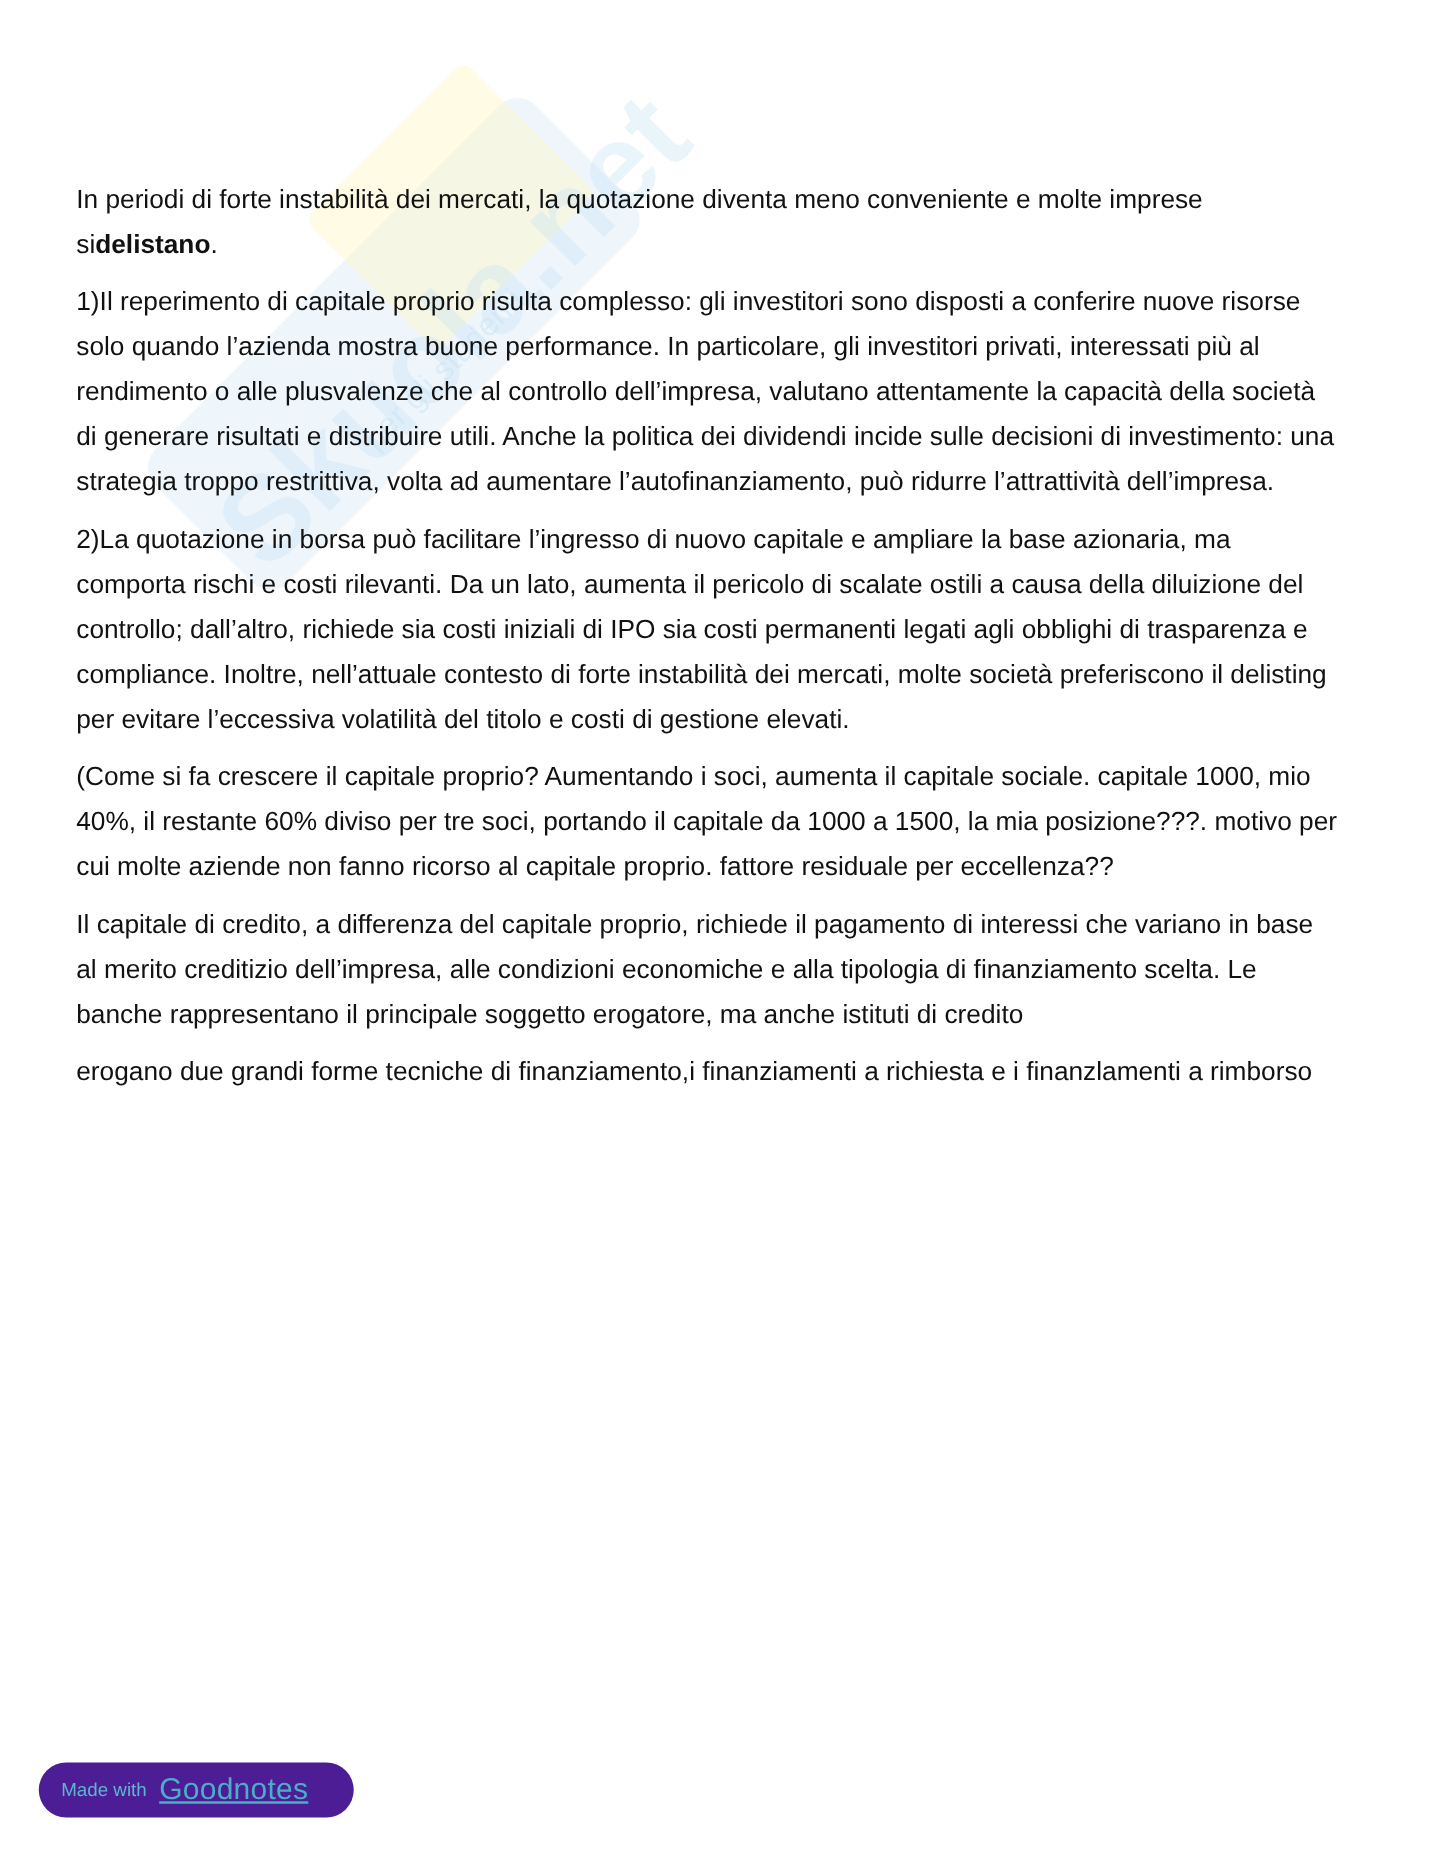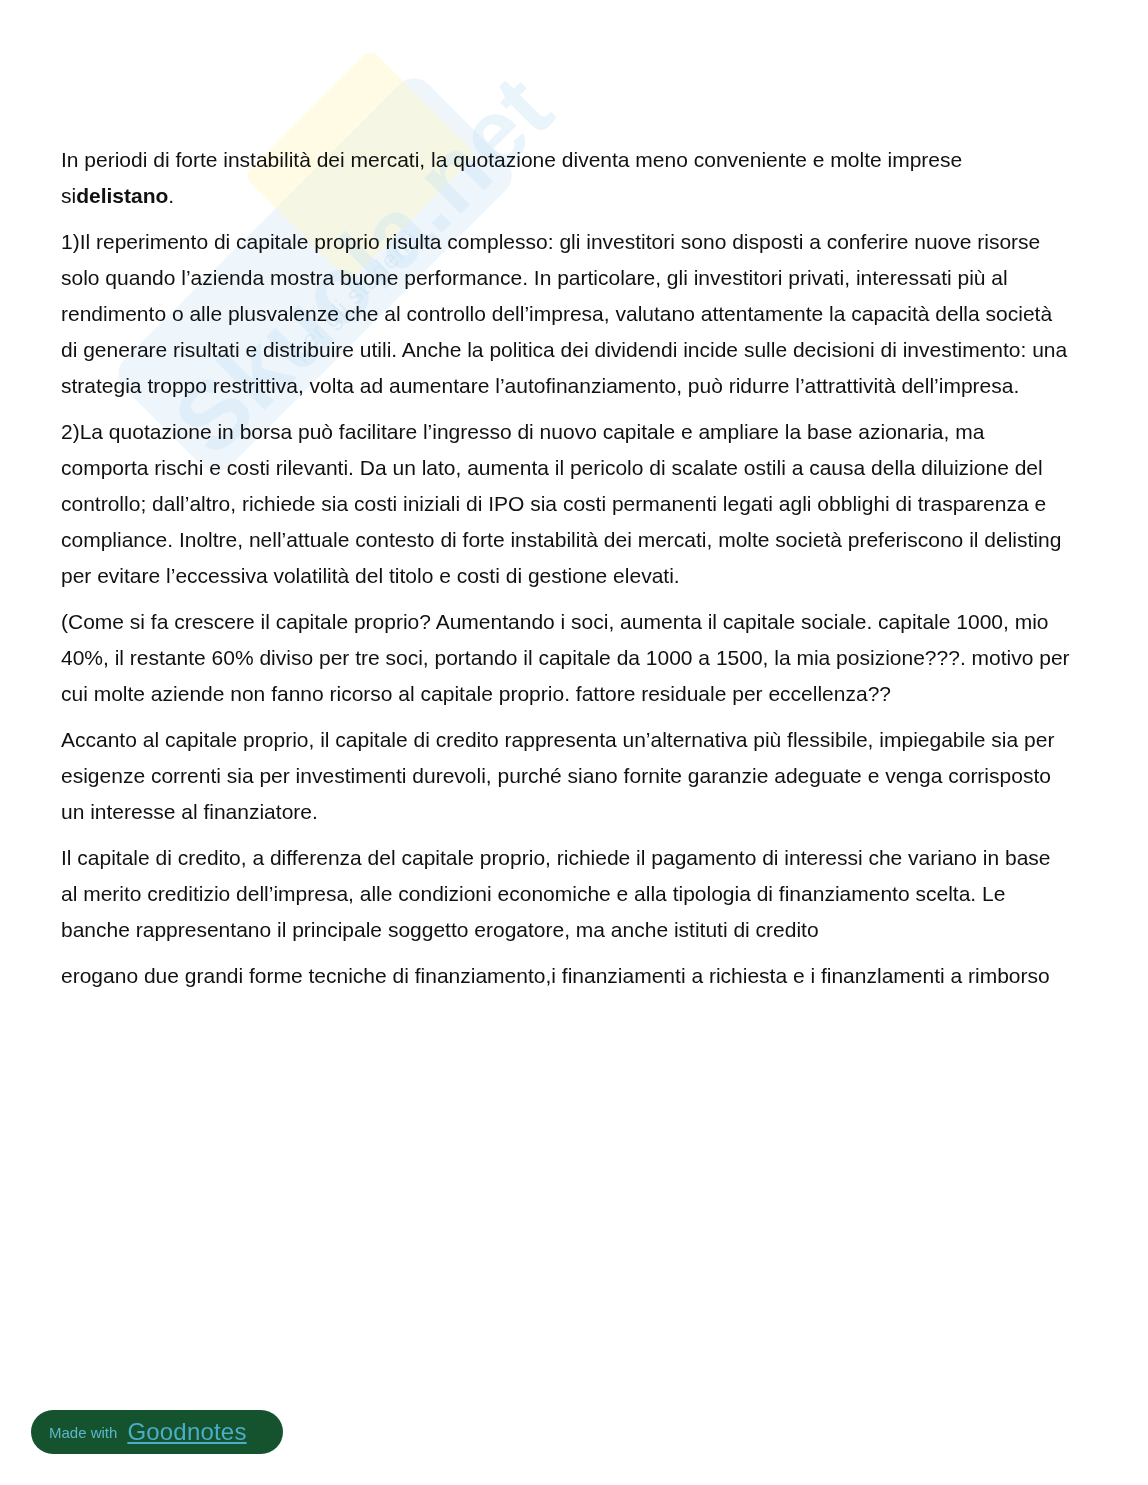--- a/index.html
+++ b/index.html
@@ -31,42 +31,41 @@
     }
     .content {
       position: absolute; left: 61px; top: 142px; width: 1010px;
       font-size: 21px; line-height: 36px; z-index: 2;
     }
     .para { margin: 0 0 10px 0; }
     .bold { font-weight: bold; }
     .heading { font-weight: bold; margin: 0 0 10px 0; }
     .badge {
       position: absolute; left: 31px; top: 1410px; width: 252px; height: 44px;
-      background: #14532d; border-radius: 22px; display: flex; align-items: center;
+      background: #4c1d95; border-radius: 22px; display: flex; align-items: center;
       padding-left: 18px; box-sizing: border-box; z-index: 3;
     }
     .badge-small { font-size: 15px; color: #5cb6cc; margin-right: 10px; }
     .badge-brand { font-size: 24px; color: #4aaec7; letter-spacing: 0.2px; text-decoration: underline; }
   </style>
 </head>
 <body>
 
 <div class="watermark">
   <div class="wm-blue"></div>
   <div class="wm-yellow"></div>
   <div class="wm-text">Skuola.net</div>
   <div class="wm-sub">per gli studenti</div>
 </div>
 
 <div class="content">
   <p class="para"><span>In periodi di forte instabilità dei mercati, la quotazione diventa meno conveniente e molte imprese si</span><span class="bold">delistano</span><span>.</span></p>
   <p class="para">1)Il reperimento di capitale proprio risulta complesso: gli investitori sono disposti a conferire nuove risorse solo quando l’azienda mostra buone performance. In particolare, gli investitori privati, interessati più al rendimento o alle plusvalenze che al controllo dell’impresa, valutano attentamente la capacità della società di generare risultati e distribuire utili. Anche la politica dei dividendi incide sulle decisioni di investimento: una strategia troppo restrittiva, volta ad aumentare l’autofinanziamento, può ridurre l’attrattività dell’impresa.</p>
   <p class="para">2)La quotazione in borsa può facilitare l’ingresso di nuovo capitale e ampliare la base azionaria, ma comporta rischi e costi rilevanti. Da un lato, aumenta il pericolo di scalate ostili a causa della diluizione del controllo; dall’altro, richiede sia costi iniziali di IPO sia costi permanenti legati agli obblighi di trasparenza e compliance. Inoltre, nell’attuale contesto di forte instabilità dei mercati, molte società preferiscono il delisting per evitare l’eccessiva volatilità del titolo e costi di gestione elevati.</p>
   <p class="para">(Come si fa crescere il capitale proprio? Aumentando i soci, aumenta il capitale sociale. capitale 1000, mio 40%, il restante 60% diviso per tre soci, portando il capitale da 1000 a 1500, la mia posizione???. motivo per cui molte aziende non fanno ricorso al capitale proprio. fattore residuale per eccellenza??</p>
-  <p class="para">Accanto al capitale proprio, il capitale di credito rappresenta un’alternativa più flessibile, impiegabile sia per esigenze correnti sia per investimenti durevoli, purché siano fornite garanzie adeguate e venga corrisposto un interesse al finanziatore.</p>
   <p class="para">Il capitale di credito, a differenza del capitale proprio, richiede il pagamento di interessi che variano in base al merito creditizio dell’impresa, alle condizioni economiche e alla tipologia di finanziamento scelta. Le banche rappresentano il principale soggetto erogatore, ma anche istituti di credito</p>
   <p class="para">erogano due grandi forme tecniche di finanziamento,i finanziamenti a richiesta e i finanzlamenti a rimborso</p>
 </div>
 
 <div class="badge">
   <span class="badge-small">Made with</span>
   <span class="badge-brand">Goodnotes</span>
 </div>
 
 </body></html>

